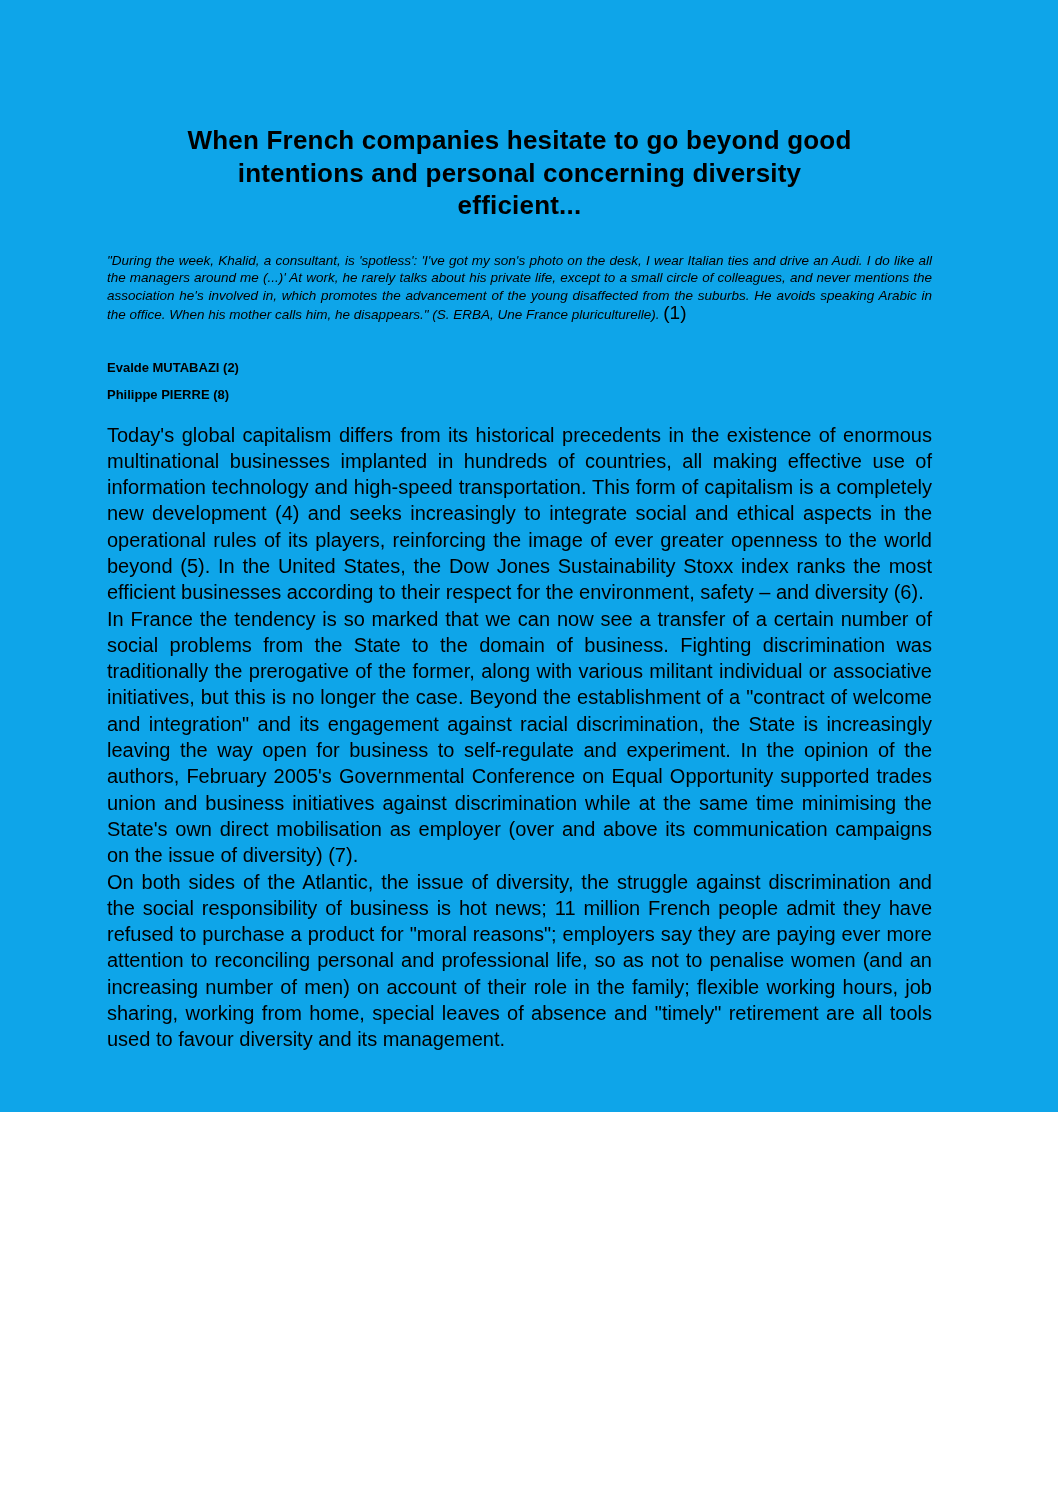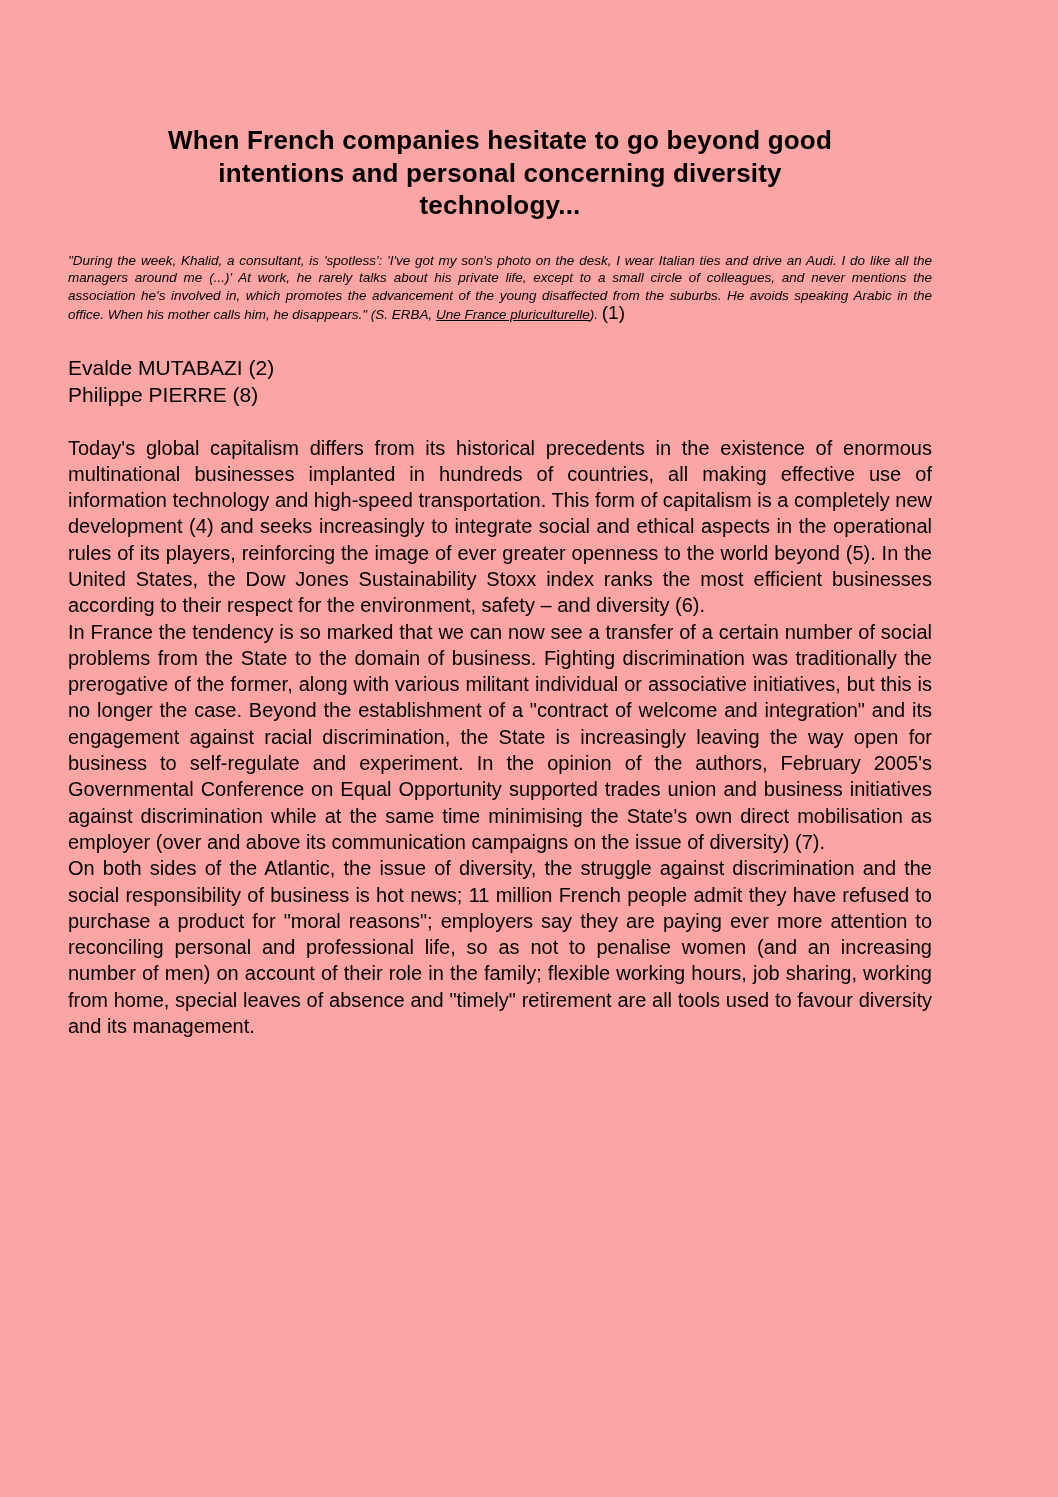--- a/index.html
+++ b/index.html
@@ -9,68 +9,69 @@
   body {
     width: 1058px;
     height: 1497px;
     background: #ffffff;
     color: #000000;
     font-family: "Liberation Sans", sans-serif;
   }
   .page {
     box-sizing: border-box;
     width: 1058px;
-    height: 1497px;
-    padding: 124px 126px 0 68px;
+    height: 1112px;
+    padding: 124px 126px 0 107px;
     overflow: hidden;
-    background: #fca5a5;
+    background: #0ea5e9;
   }
   .title {
     margin: 0 0 30px 0;
     font-size: 26px;
     font-weight: bold;
     line-height: 32.5px;
     text-align: center;
     letter-spacing: 0.2px;
   }
   .title-line { display: block; }
   .epigraph {
     margin: 0 0 30px 0;
     font-size: 13.5px;
     font-style: italic;
     line-height: 17.5px;
     text-align: justify;
   }
-  .ep-book { text-decoration: underline; }
+  .ep-book { }
   .ep-footnote {
     font-style: normal;
     font-size: 19px;
   }
   .authors {
-    margin: 0 0 27px 0;
-    font-size: 21px;
+    margin: 0 0 14px 0;
+    font-size: 13px;
     line-height: 27px;
+    font-weight: bold;
   }
   .body p {
     margin: 0;
     font-size: 20px;
     line-height: 26.3px;
     text-align: justify;
     text-align-last: left;
   }
 </style>
 </head>
 <body>
 
 <div class="page">
 
   <h1 class="title">
     <span class="title-line">When French companies hesitate to go beyond good</span>
     <span class="title-line">intentions and personal concerning diversity</span>
-    <span class="title-line">technology...</span>
+    <span class="title-line">efficient...</span>
   </h1>
 
   <p class="epigraph"><span>"During the week, Khalid, a consultant, is 'spotless': 'I've got my son's photo on the desk, I wear Italian ties and drive an Audi. I do like all the managers around me (...)' At work, he rarely talks about his private life, except to a small circle of colleagues, and never mentions the association he's involved in, which promotes the advancement of the young disaffected from the suburbs. He avoids speaking Arabic in the office. When his mother calls him, he disappears." (S. ERBA, </span><span class="ep-book">Une France pluriculturelle</span><span>). </span><span class="ep-footnote">(1)</span></p>
 
   <div class="authors">
     <div>Evalde MUTABAZI (2)</div>
     <div>Philippe PIERRE (8)</div>
   </div>
 
   <div class="body">

